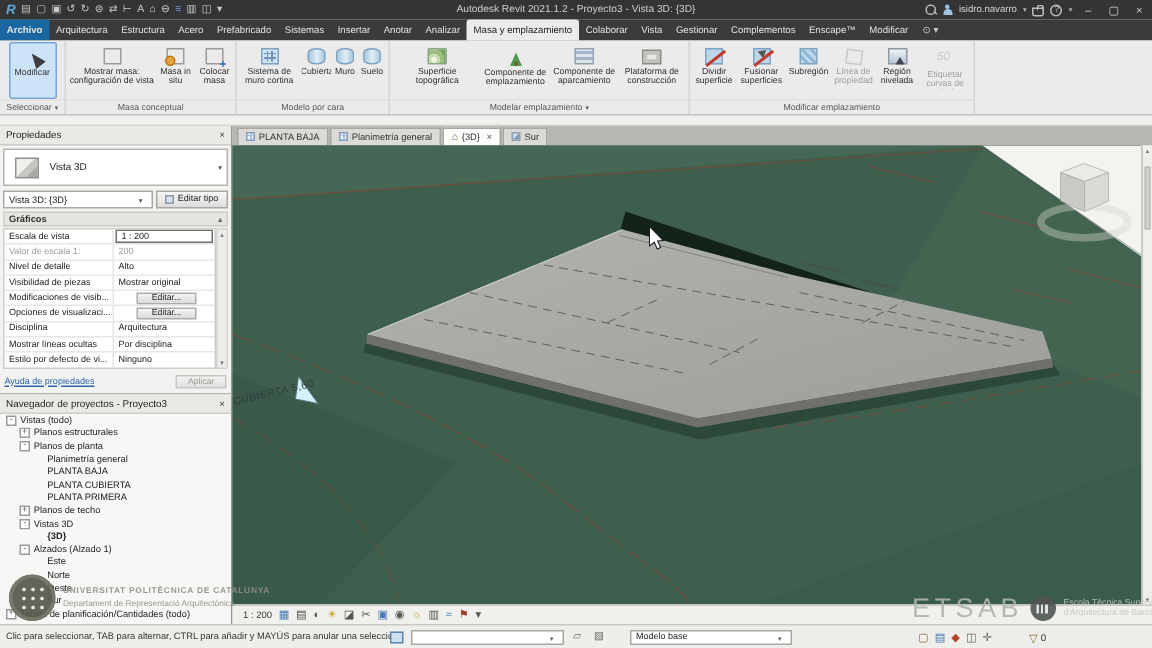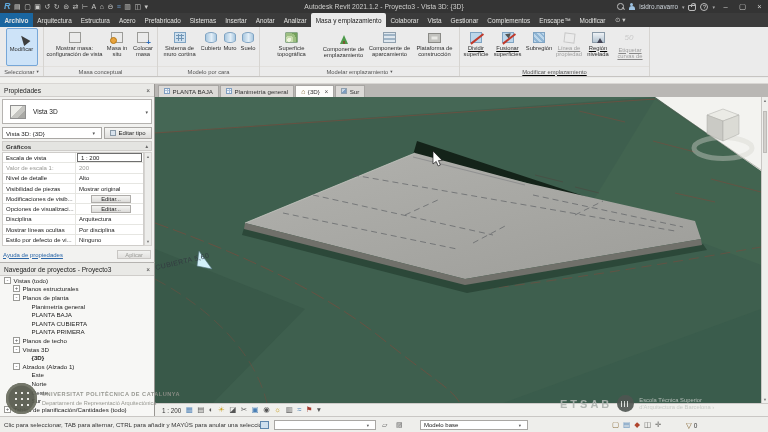--- a/index.html
+++ b/index.html
@@ -192,21 +192,21 @@
   .wm{position:absolute;z-index:50;pointer-events:none;}
   .wm-upc{left:6px;top:383px;display:flex;align-items:center;gap:5px;opacity:.92;}
   .upclogo{width:31px;height:31px;border-radius:50%;background:#55584b;flex:none;
         box-shadow:inset 0 0 0 2.5px #6b6e60;position:relative;}
   .upclogo::before{content:"";position:absolute;inset:7px;
         background-image:radial-gradient(#e9e9e4 1px,transparent 1.5px);
         background-size:6px 6px;background-position:0 0;}
   .upctext .l1{font-size:5.6px;letter-spacing:.5px;color:#8f9089;font-weight:bold;}
   .upctext .l2{font-size:5.6px;color:#8f9089;margin-top:3px;}
   .wm-etsab{left:560px;top:395px;display:flex;align-items:center;gap:5px;opacity:.9;}
-  .etsabword{font-size:11px;letter-spacing:3px;color:#aeb4b0;font-weight:bold;}
+  .etsabword{font-size:18px;letter-spacing:3px;color:#aeb4b0;font-weight:normal;margin-left:48px;}
   .etsablogo{width:17px;height:17px;border-radius:50%;background:#4f5551;flex:none;position:relative;}
   .etsablogo::before{content:"";position:absolute;left:4px;top:6px;width:9px;height:6px;
         background:repeating-linear-gradient(90deg,#dfe2df 0 1.5px,transparent 1.5px 3px);}
   .etsabtext{font-size:5.8px;color:#c3c8c4;line-height:7px;white-space:nowrap;}
 </style>
 </head>
 <body>
 
 <div class="app">
 
@@ -336,21 +336,21 @@
           <div class="rbtn" style="width: 44px;">
             <span class="ic ic-platform"></span>
             <div class="lbl">Plataforma de construcción</div>
           </div>
         </div>
         <div class="rpanel-label">
           <span>Modelar emplazamiento</span>
           <span style="font-size: 4.5px;">▾</span>
         </div>
       </div>
-      <div class="rpanel" style="width: 190px; text-decoration: underline;">
+      <div class="rpanel" style="width: 190px;">
         <div class="rpanel-btns">
           <div class="rbtn" style="width: 30px;">
             <span class="ic ic-split"></span>
             <div class="lbl">Dividir superficie</div>
           </div>
           <div class="rbtn" style="width: 33px;">
             <span class="ic ic-merge"></span>
             <div class="lbl">Fusionar superficies</div>
           </div>
           <div class="rbtn" style="width: 30px;">

